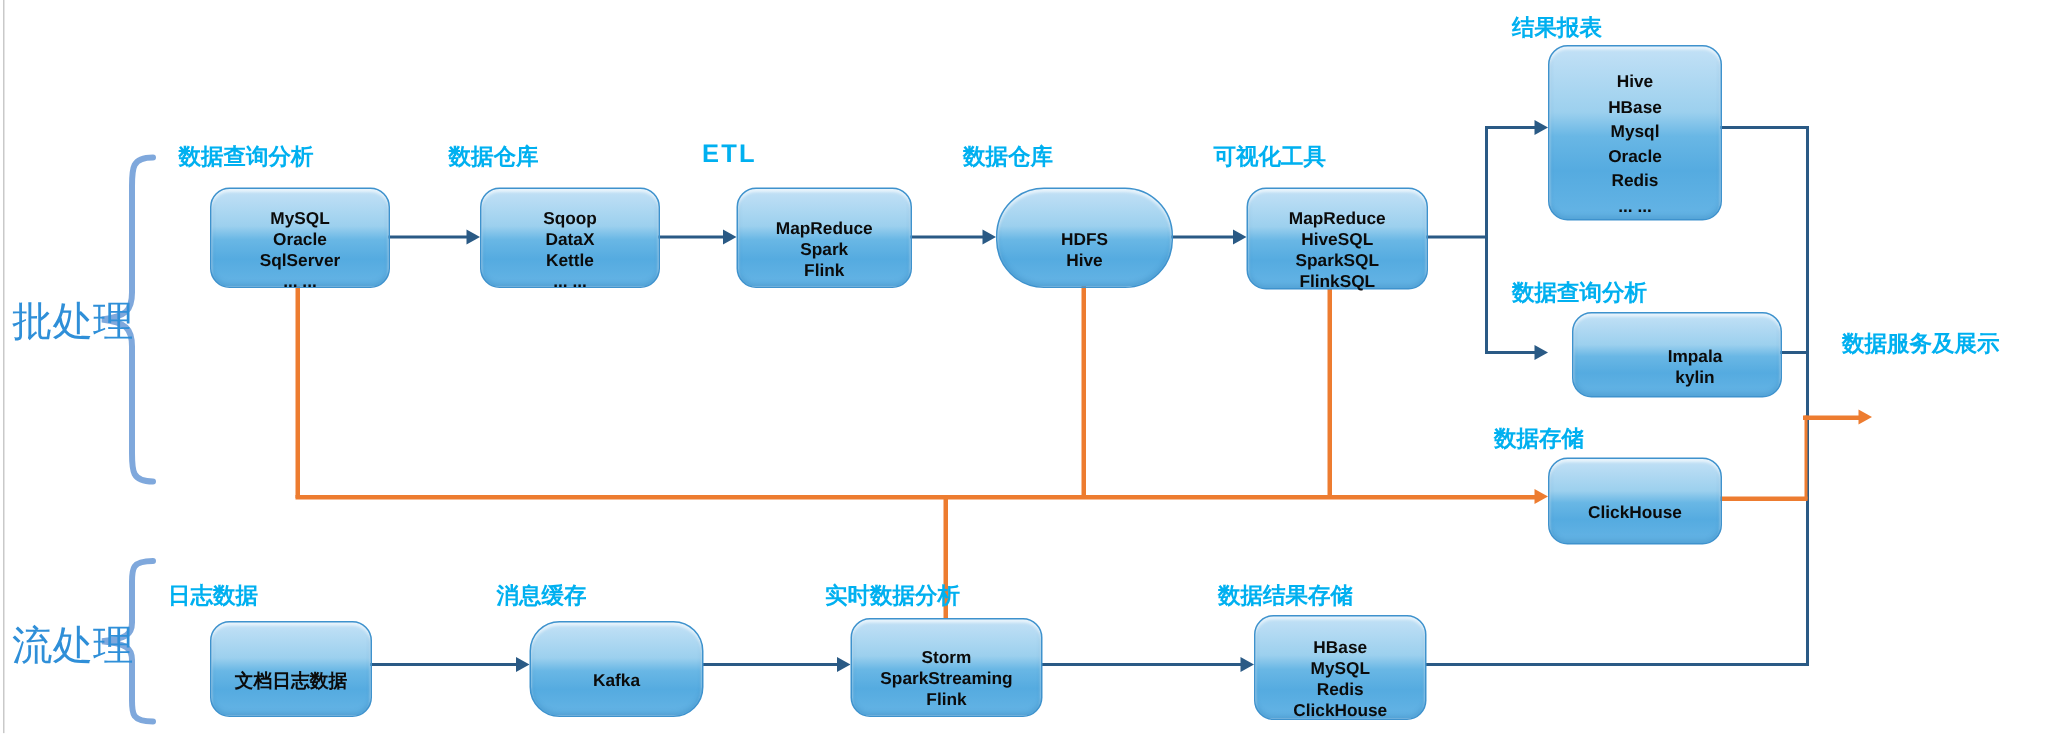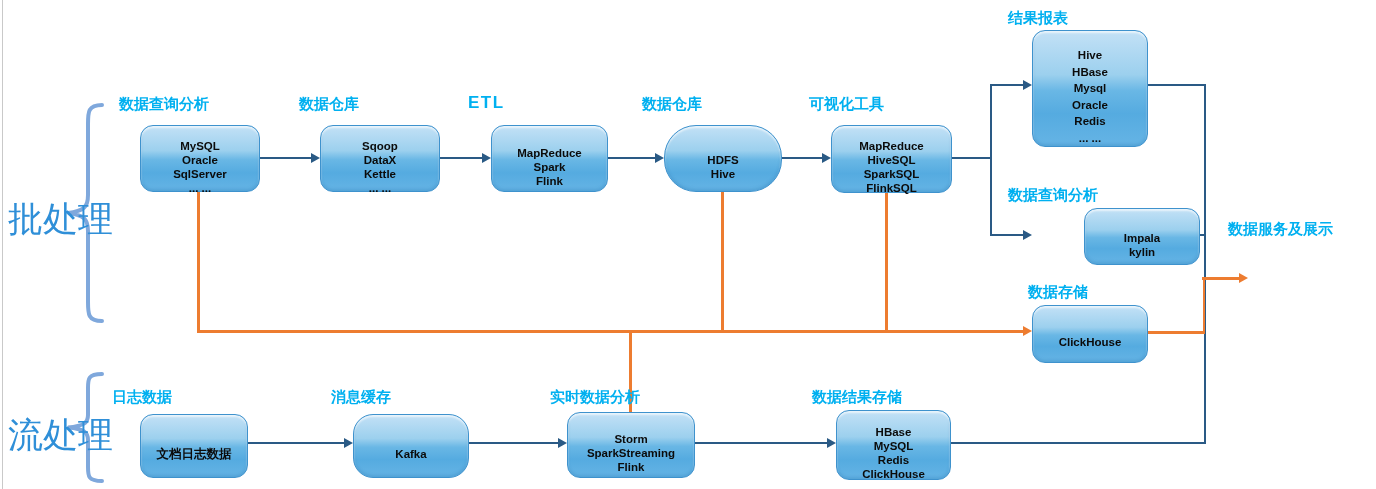--- a/index.html
+++ b/index.html
@@ -13,21 +13,21 @@
        display:flex;align-items:center;justify-content:center;}
   .box-text{white-space:pre-line;text-align:center;font-weight:bold;font-size:11.5px;
             line-height:14px;color:#0b0b0b;margin-top:16px;}
   .box--tall .box-text{line-height:16.5px;}
   .box--cn .box-text{font-size:12.5px;line-height:17px;}
   
   .nlabel{position:absolute;z-index:9;width:160px;text-align:left;font-weight:bold;
           font-size:15px;color:#00b0f0;white-space:nowrap;}
   .nlabel--etl{font-size:17px;letter-spacing:1.5px;}
   
-  .glabel{position:absolute;z-index:9;font-family:"Liberation Serif",serif;font-size:35px;
+  .glabel{position:absolute;z-index:9;font-family:"Liberation Serif",serif;font-size:27px;
           color:#2f8fd8;white-space:nowrap;}
   .brace{position:absolute;z-index:4;}
   
   .hl{position:absolute;height:2px;background:#2a5a85;z-index:3;}
   .vl{position:absolute;width:2px;background:#2a5a85;z-index:3;}
   .ohl{position:absolute;height:2.5px;background:#ed7c30;z-index:5;}
   .ovl{position:absolute;width:2.5px;background:#ed7c30;z-index:5;}
   .ar{position:absolute;width:0;height:0;border-style:solid;z-index:6;
       border-width:5px 0 5px 9px;border-color:transparent transparent transparent #2a5a85;}
   .ar--o{border-color:transparent transparent transparent #ed7c30;z-index:6;}
@@ -93,21 +93,21 @@
   <div class="ohl" style="left:1202px;top:277px;width:38px;"></div>
   <div class="ar ar--o" style="left:1239px;top:273px;"></div>
 
   <div class="nlabel" style="left:119px;top:95px;">数据查询分析</div>
   <div class="nlabel" style="left:299px;top:95px;">数据仓库</div>
   <div class="nlabel nlabel--etl" style="left:468px;top:93px;">ETL</div>
   <div class="nlabel" style="left:642px;top:95px;">数据仓库</div>
   <div class="nlabel" style="left:809px;top:95px;">可视化工具</div>
   <div class="nlabel" style="left:1008px;top:9px;">结果报表</div>
   <div class="nlabel" style="left:1008px;top:186px;">数据查询分析</div>
-  <div class="nlabel" style="left:1028px;top:283px;font-family:Liberation Serif, serif;">数据存储</div>
+  <div class="nlabel" style="left:996px;top:283px;font-family:Liberation Serif, serif;">数据存储</div>
   <div class="nlabel" style="left:1228px;top:220px;">数据服务及展示</div>
   <div class="nlabel" style="left:331px;top:388px;">消息缓存</div>
   <div class="nlabel" style="left:112px;top:388px;">日志数据</div>
   <div class="nlabel" style="left:550px;top:388px;">实时数据分析</div>
   <div class="nlabel" style="left:812px;top:388px;">数据结果存储</div>
 
   <div class="box" style="left:140px;top:125px;width:118px;height:65px;">
     <div class="box-text">MySQL
 Oracle
 SqlServer
@@ -135,21 +135,21 @@
 FlinkSQL</div>
   </div>
   <div class="box box--tall" style="left:1032px;top:30px;width:114px;height:115px;">
     <div class="box-text">Hive
 HBase
 Mysql
 Oracle
 Redis
 ... ...</div>
   </div>
-  <div class="box" style="left:1084px;top:208px;width:114px;height:55px;">
+  <div class="box" style="left:1048px;top:208px;width:114px;height:55px;padding-left:24px;">
     <div class="box-text">Impala
 kylin</div>
   </div>
   <div class="box" style="left:1032px;top:305px;width:114px;height:56px;">
     <div class="box-text">ClickHouse</div>
   </div>
   <div class="box box--cn" style="left:140px;top:414px;width:106px;height:62px;">
     <div class="box-text">文档日志数据</div>
   </div>
   <div class="box" style="left:353px;top:414px;width:114px;height:62px;border-radius:20px;">

